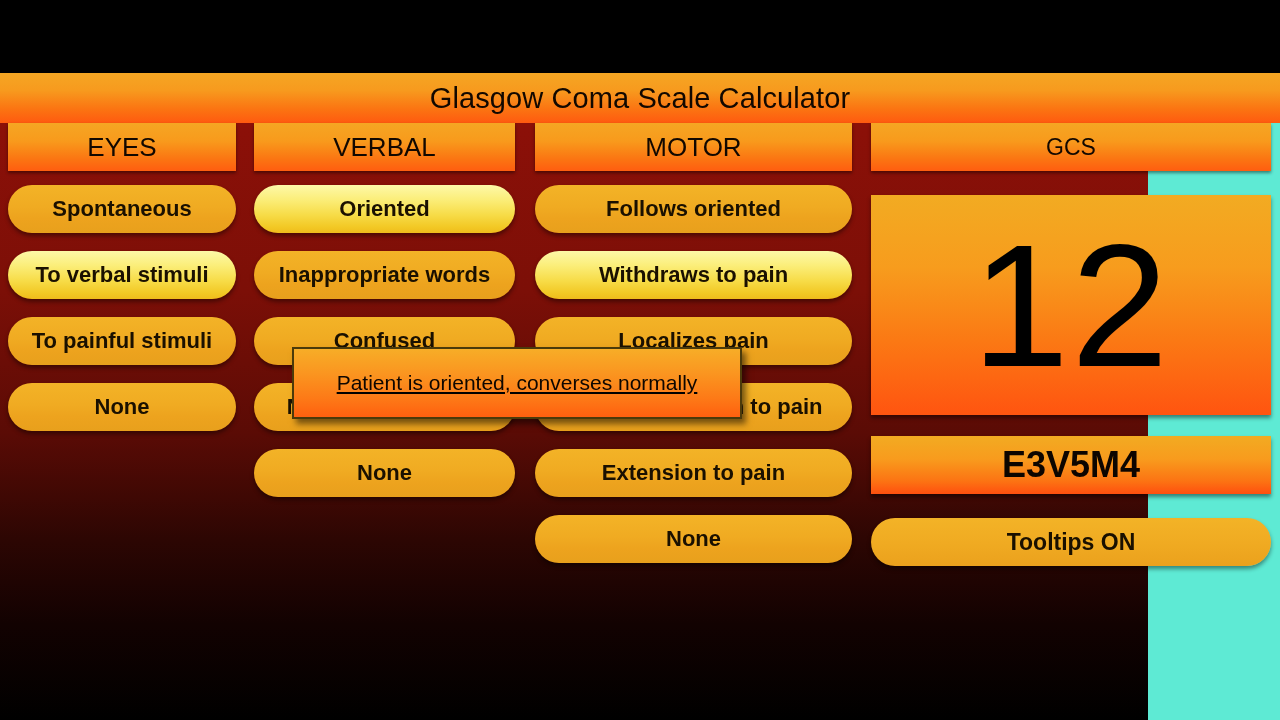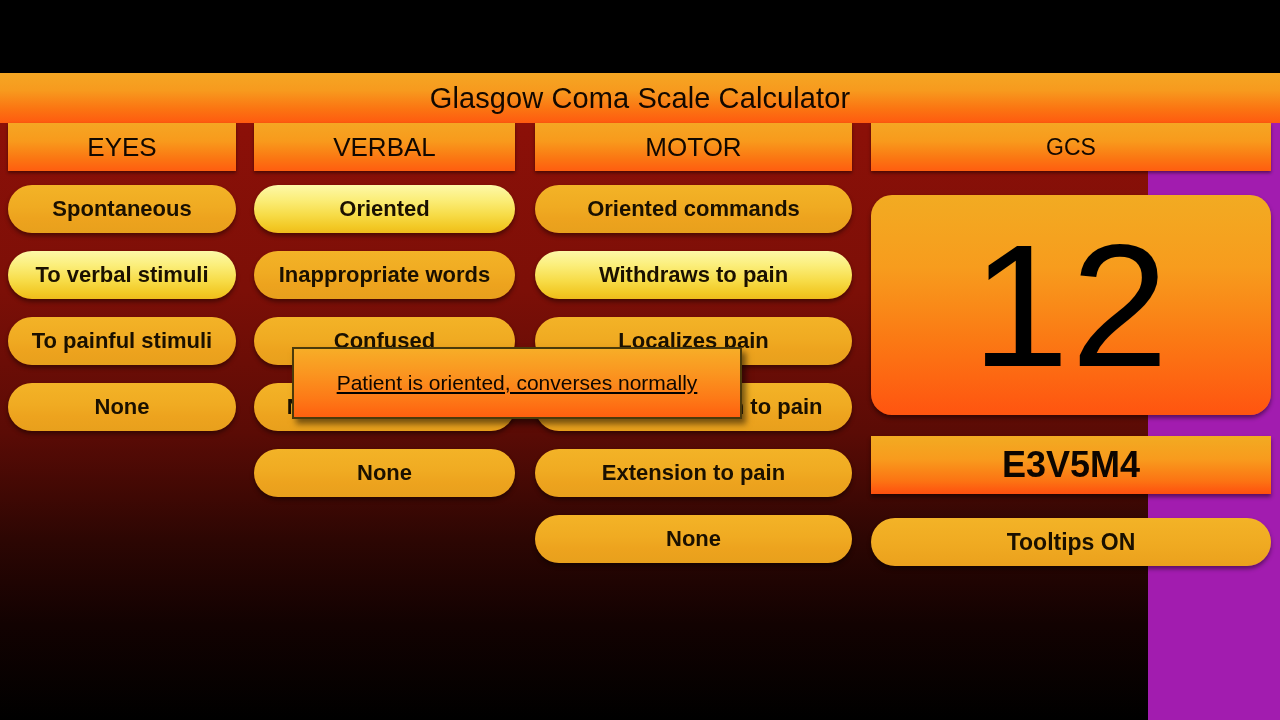--- a/index.html
+++ b/index.html
@@ -7,21 +7,21 @@
     width: 1280px; height: 720px;
     background: #000;
     overflow: hidden;
     font-family: "Liberation Sans", sans-serif;
   }
 
   #app {
     position: relative;
     width: 1280px;
     height: 720px;
-    background: #a21caf;
+    background: #5eead4;
   }
 
   
   .status-strip {
     position: absolute;
     left: 0; top: 0;
     width: 1280px; height: 73px;
     background: #000000;
   }
 
@@ -104,21 +104,20 @@
   
   .gcs-score {
     position: absolute;
     top: 72px; left: 0;
     width: 400px; height: 220px;
     background: linear-gradient(to bottom, #f2ab22 0%, #f79c1d 33%, #fb7914 66%, #ff5410 100%);
     display: flex;
     align-items: center;
     justify-content: center;
     box-shadow: 0 3px 4px rgba(0,0,0,0.45);
-    border-radius: 21px;
   }
   .gcs-score .score-num {
     font-size: 175px;
     line-height: 175px;
     color: #000;
     font-weight: normal;
     letter-spacing: 2px;
   }
 
   .gcs-breakdown {
@@ -202,21 +201,21 @@
         <div class="opt-btn">Inappropriate words</div>
         <div class="opt-btn">Confused</div>
         <div class="opt-btn">Nonspecific words</div>
         <div class="opt-btn">None</div>
       </div>
     </div>
 
     <div class="column col-motor">
       <div class="col-header">MOTOR</div>
       <div class="opt-list">
-        <div class="opt-btn">Oriented commands</div>
+        <div class="opt-btn">Follows oriented</div>
         <div class="opt-btn selected">Withdraws to pain</div>
         <div class="opt-btn">Localizes pain</div>
         <div class="opt-btn">Abnormal flexion to pain</div>
         <div class="opt-btn">Extension to pain</div>
         <div class="opt-btn">None</div>
       </div>
     </div>
 
     <div class="column col-gcs">
       <div class="col-header gcs-header">GCS</div>

